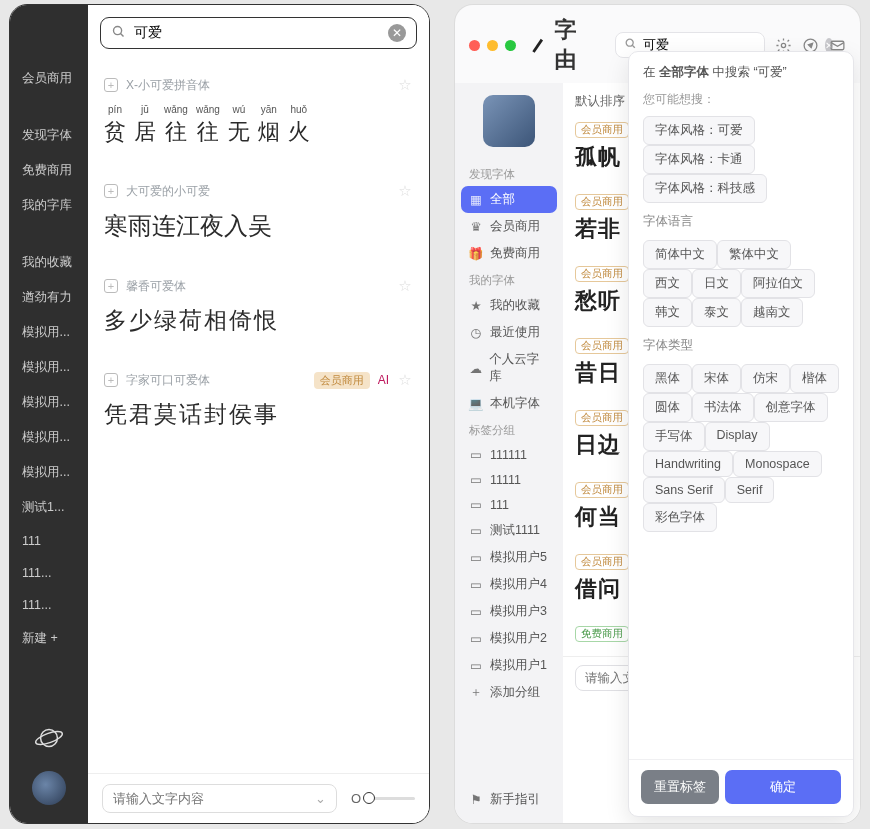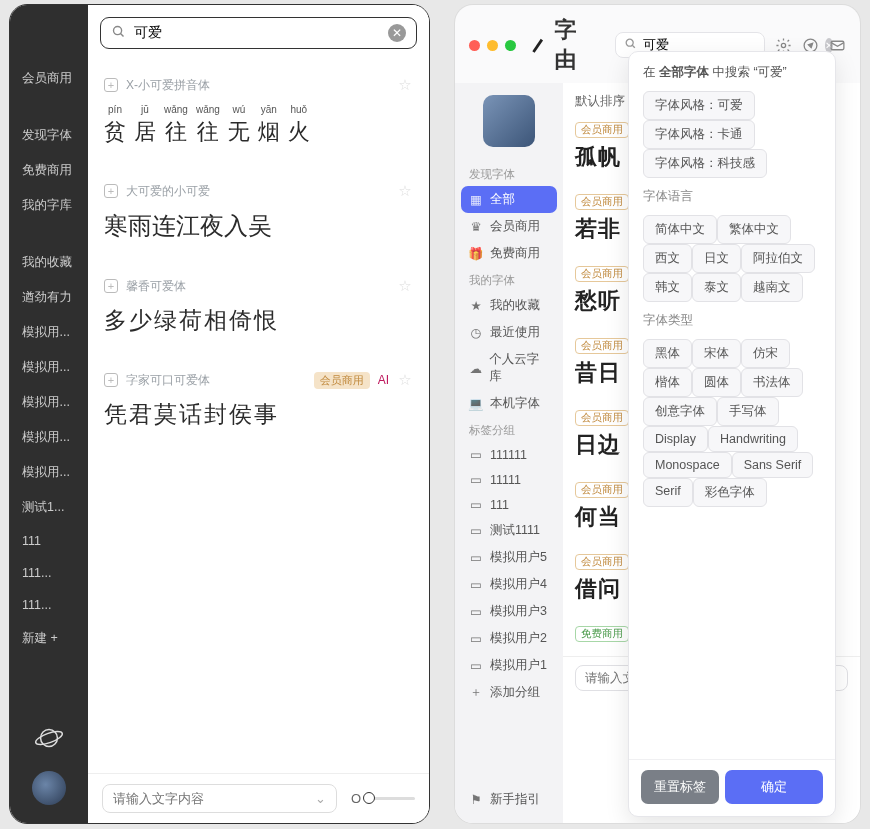--- a/index.html
+++ b/index.html
@@ -275,21 +275,21 @@
     flex:1; border:1px solid #e0e0e4; border-radius:8px;
     padding:5px 9px; display:flex; align-items:center;
   }
   .wr-footer-input input { flex:1; border:none; outline:none; font-size:12.5px; background:transparent; color:#888; }
 
   
   .filter-panel {
     position: absolute;
     top: 46px;
     left: 173px;
-    width: 208px;
+    width: 226px;
     bottom: 6px;
     background: #fff;
     border: 1px solid #e6e6ea;
     border-radius: 10px;
     box-shadow: 0 8px 24px rgba(0,0,0,0.10);
     display: flex;
     flex-direction: column;
     z-index: 50;
     font-size: 12.5px;
     color: #444;
@@ -651,20 +651,21 @@
           </div>
         </div>
       </div>
     </div>
 
     <div class="filter-panel">
       <div class="fp-body">
         <div class="fp-hint">
           <span>在 </span><b>全部字体</b><span> 中搜索 “</span><span>可爱</span><span>”</span>
         </div>
+        <div class="fp-sub">您可能想搜：</div>
         <div class="fp-chips" id="fp-suggest">
             <div class="chip">字体风格：可爱</div>
             <div class="chip">字体风格：卡通</div>
             <div class="chip">字体风格：科技感</div>
           </div>
 
         <div class="fp-section-title">字体语言</div>
         <div class="fp-chips" id="fp-langs">
             <div class="chip">简体中文</div>
             <div class="chip">繁体中文</div>

